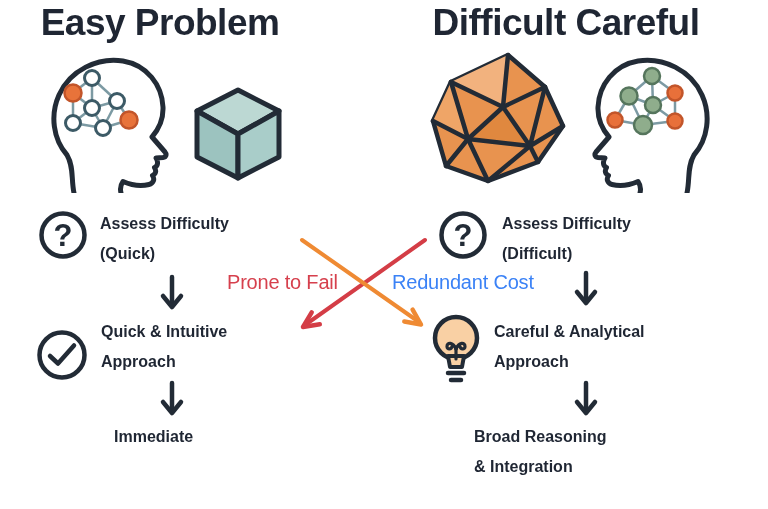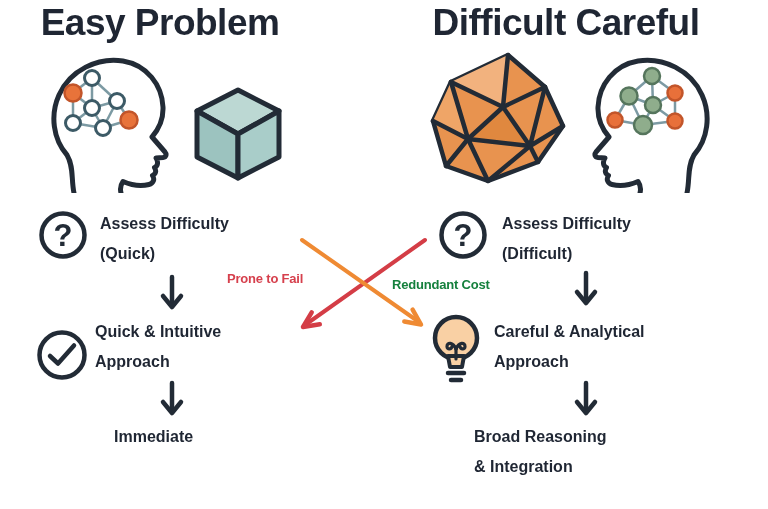--- a/index.html
+++ b/index.html
@@ -10,24 +10,24 @@
   .abs{position:absolute;}
   .title{
     position:absolute;top:2px;transform:translateX(-50%);
     font-size:37px;font-weight:bold;letter-spacing:-0.5px;white-space:nowrap;color:#1f2633;
   }
   .step-text{
     position:absolute;font-size:16px;font-weight:bold;line-height:30px;
     white-space:nowrap;color:#1f2633;
   }
   .cross-label{
-    position:absolute;font-size:13px;font-weight:bold;letter-spacing:-0.2px;white-space:nowrap;
+    position:absolute;font-size:20px;font-weight:normal;letter-spacing:-0.2px;white-space:nowrap;
   }
   .cross-label.fail{color:#d6404d;}
-  .cross-label.cost{color:#15803d;margin-top:6px;}
+  .cross-label.cost{color:#3b82f6;}
   svg{display:block;}
 </style>
 </head>
 <body>
 
 <div class="canvas">
 
   <div class="title" style="left:160px;">Easy Problem</div>
   <div class="title" style="left:566px;">Difficult Careful</div>
 
@@ -127,21 +127,21 @@
 
   <svg class="abs" style="left:158px;top:274px;" width="28" height="40" viewBox="0 0 28 40">
     <line x1="14" y1="3" x2="14" y2="30" stroke="#222b36" stroke-width="4.5" stroke-linecap="round"></line>
     <polyline points="5,22 14,33 23,22" fill="none" stroke="#222b36" stroke-width="4.5" stroke-linecap="round" stroke-linejoin="round"></polyline>
   </svg>
 
   <svg class="abs" style="left:35px;top:328px;" width="54" height="54" viewBox="0 0 54 54">
     <circle cx="27" cy="27" r="22.5" fill="none" stroke="#222b36" stroke-width="4.5"></circle>
     <path d="M 15 28 L 23 35.5 L 39 17.5" fill="none" stroke="#222b36" stroke-width="4.5" stroke-linecap="round" stroke-linejoin="round"></path>
   </svg>
-  <div class="step-text" style="left:95px;top:317px;">
+  <div class="step-text" style="left:101px;top:317px;">
     <div>Quick &amp; Intuitive</div>
     <div>Approach</div>
   </div>
 
   <svg class="abs" style="left:158px;top:380px;" width="28" height="40" viewBox="0 0 28 40">
     <line x1="14" y1="3" x2="14" y2="30" stroke="#222b36" stroke-width="4.5" stroke-linecap="round"></line>
     <polyline points="5,22 14,33 23,22" fill="none" stroke="#222b36" stroke-width="4.5" stroke-linecap="round" stroke-linejoin="round"></polyline>
   </svg>
 
   <div class="step-text" style="left:114px;top:422px;">

